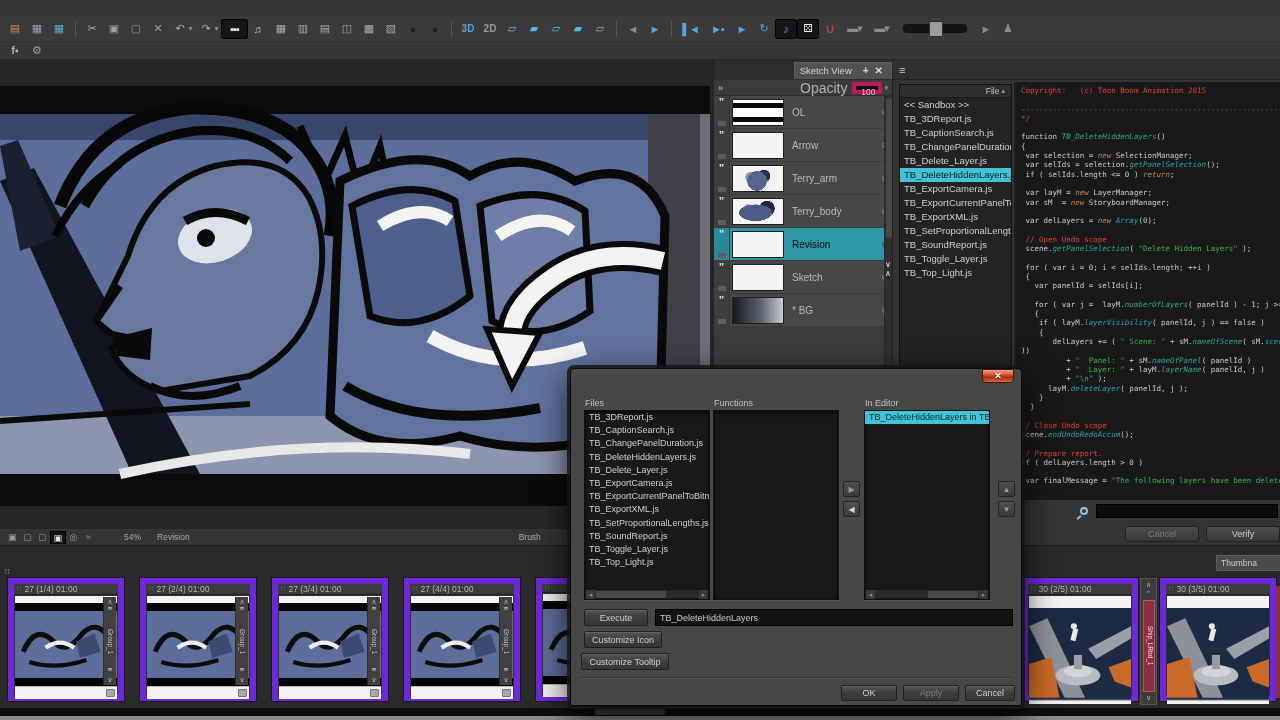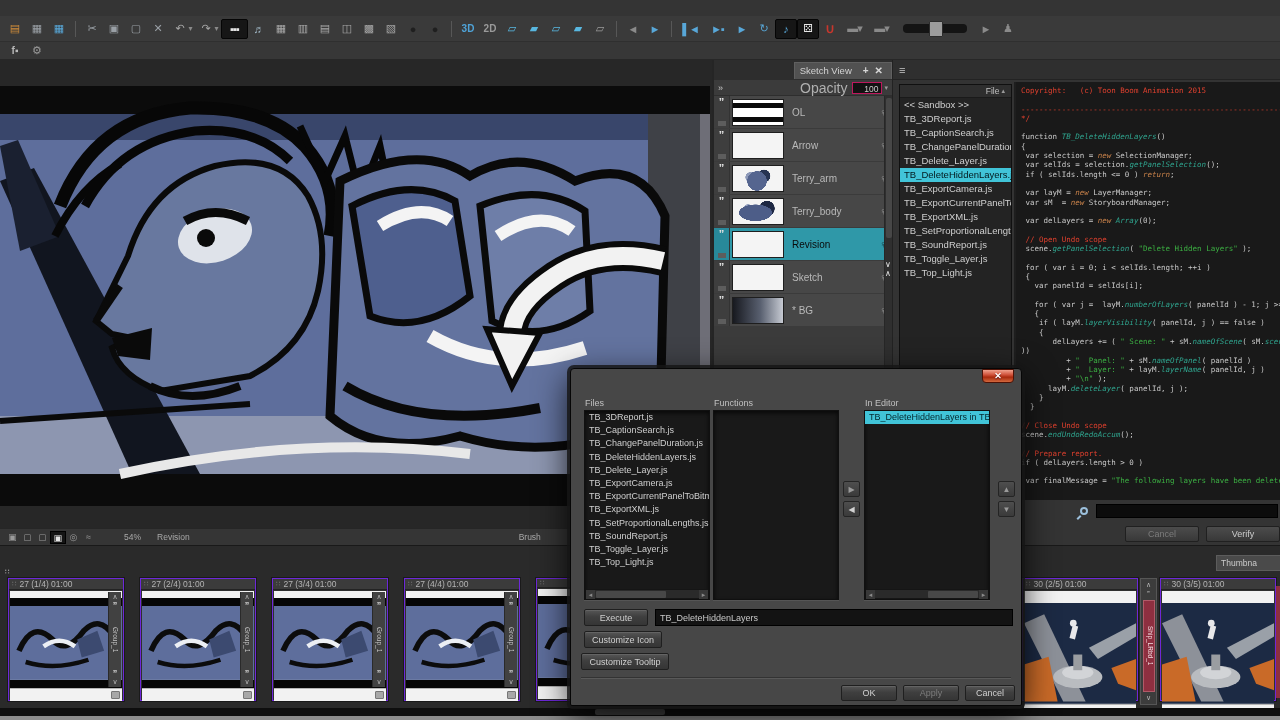--- a/index.html
+++ b/index.html
@@ -43,21 +43,21 @@
   
   #layers-panel { position:absolute; left:712px; top:60px; width:180px; height:485px; background:#3b3b3b; border-left:2px solid #252525; }
   #cv-tabrow { height:20px; background:#2d2d2d; display:flex; align-items:center; justify-content:flex-end; }
   #cv-tab { background:#515151; height:17px; display:flex; align-items:center; padding:0 5px; border:1px solid #606060; border-bottom:none; }
   #cv-tab .lbl { color:#d2d2d2; font-size:9.5px; padding-right:8px; }
   #cv-tab .btn { color:#d8d8d8; font-size:10px; font-weight:bold; padding:0 3px; }
   #cv-toolrow { height:16px; display:flex; align-items:center; background:#3b3b3b; border-bottom:1px solid #2e2e2e; }
   #cv-expand { color:#c8c8c8; font-size:9px; margin-left:4px; }
   #cv-opacity-label { color:#b0b0b0; font-size:14px; margin-left:auto; }
   #cv-opacity-value { width:30px; height:12px; background:#121212; color:#cccccc; font-size:8.5px;
-    text-align:right; padding:1px 3px 0 0; margin:0 2px 0 5px; border:1px solid #be185d; }
+    text-align:right; padding:1px 3px 0 0; margin:0 2px 0 5px; border:4px solid #be185d; }
   #cv-opacity-step { color:#9a9a9a; font-size:7px; margin-right:4px; }
   #layer-rows { position:relative; }
   .layer-row { height:32px; background:#474747; margin-bottom:1px; display:flex; align-items:center; position:relative; }
   .layer-row.selected { background:#2f98a8; }
   .lr-left { width:16px; height:32px; background:#3e3e3e; border-right:1px solid #333;
     display:flex; flex-direction:column; align-items:center; justify-content:space-between; padding:2px 0; }
   .layer-row.selected .lr-left { background:#28899a; }
   .lr-quote { color:#e0e0e0; font-size:11px; font-weight:bold; line-height:8px; }
   .lr-box { width:8px; height:5px; background:#5d5d5d; }
   .lr-thumb { width:52px; height:27px; margin:0 2px; background:#f4f4f4; border:1px solid #1e1e1e;
@@ -117,21 +117,21 @@
   .se-btn { width:74px; height:16px; margin-left:7px; background:linear-gradient(#4c4c4c,#383838);
     border:1px solid #202020; border-radius:2px; color:#cccccc; font-size:9px; display:flex; align-items:center; justify-content:center; }
   .se-btn.dim { color:#7c7c7c; }
 
   
   #timeline { position:absolute; left:0; top:545px; width:1280px; height:163px; background:#2a2a2a; border-top:1px solid #191919; }
   #timeline-grip { position:absolute; left:5px; top:22px; color:#e6e6e6; font-size:7px; }
   #thumb-tab { position:absolute; right:0; top:9px; width:64px; height:16px; background:#4a4a4a; border:1px solid #5c5c5c;
     border-right:none; color:#cccccc; font-size:8.5px; line-height:14px; padding-left:4px; white-space:nowrap; overflow:hidden; }
   .thumb-panel { position:absolute; top:32px; width:116px; height:123px; background:#2f2f2f;
-    border:1px solid #6d28d9; box-shadow:0 0 0 1px #1a1a1a; display:flex; flex-direction:column; }
+    border:6px solid #6d28d9; box-shadow:0 0 0 1px #1a1a1a; display:flex; flex-direction:column; }
   .pos-1{left:8px} .pos-2{left:140px} .pos-3{left:272px} .pos-4{left:404px}
   .pos-5{left:536px} .pos-6{left:1022px} .pos-7{left:1160px}
   .tp-header { height:13px; background:#3b3b3b; border-bottom:1px solid #232323; display:flex; align-items:center; }
   .tp-grip { color:#8a8a8a; font-size:7px; margin:0 3px; }
   .tp-title { color:#b4b4b4; font-size:8.5px; white-space:nowrap; }
   .tp-body { flex:1; position:relative; background:#f2f2f2; margin:1px; display:flex; flex-direction:column; }
   .tp-white-top { height:7px; background:#f2f2f2; }
   .art-scene .tp-white-top { height:12px; }
   .letterbox { flex:1; border-top:8px solid #060606; border-bottom:8px solid #060606; overflow:hidden; position:relative; }
   .art-scene .letterbox { border-top:none; border-bottom:none; }

